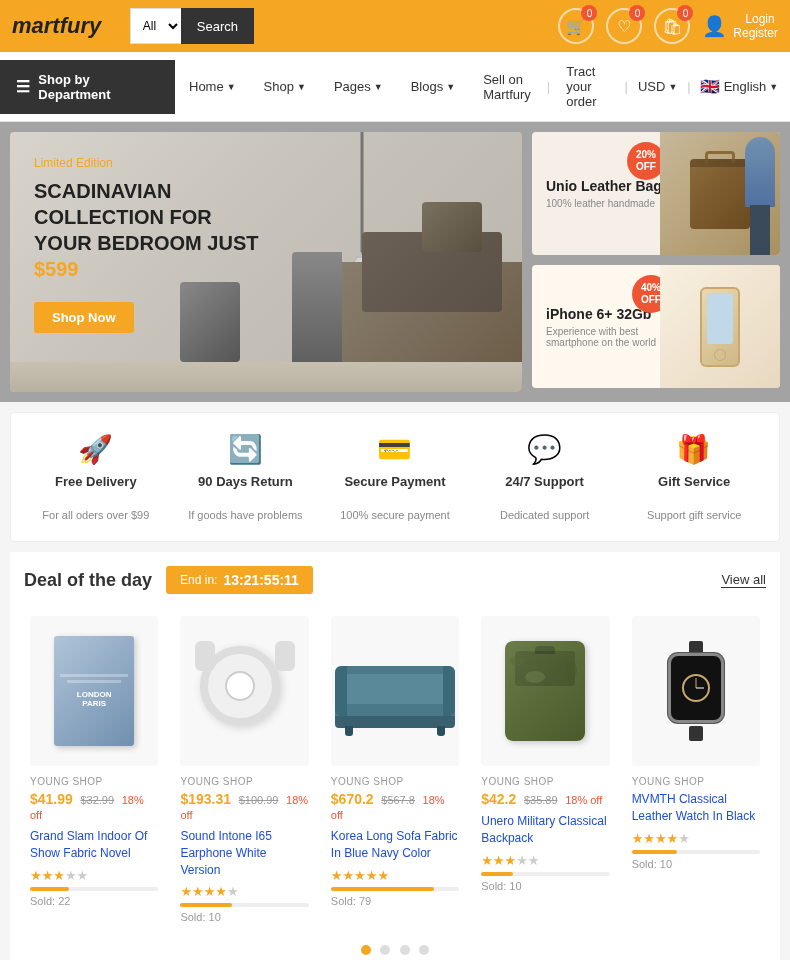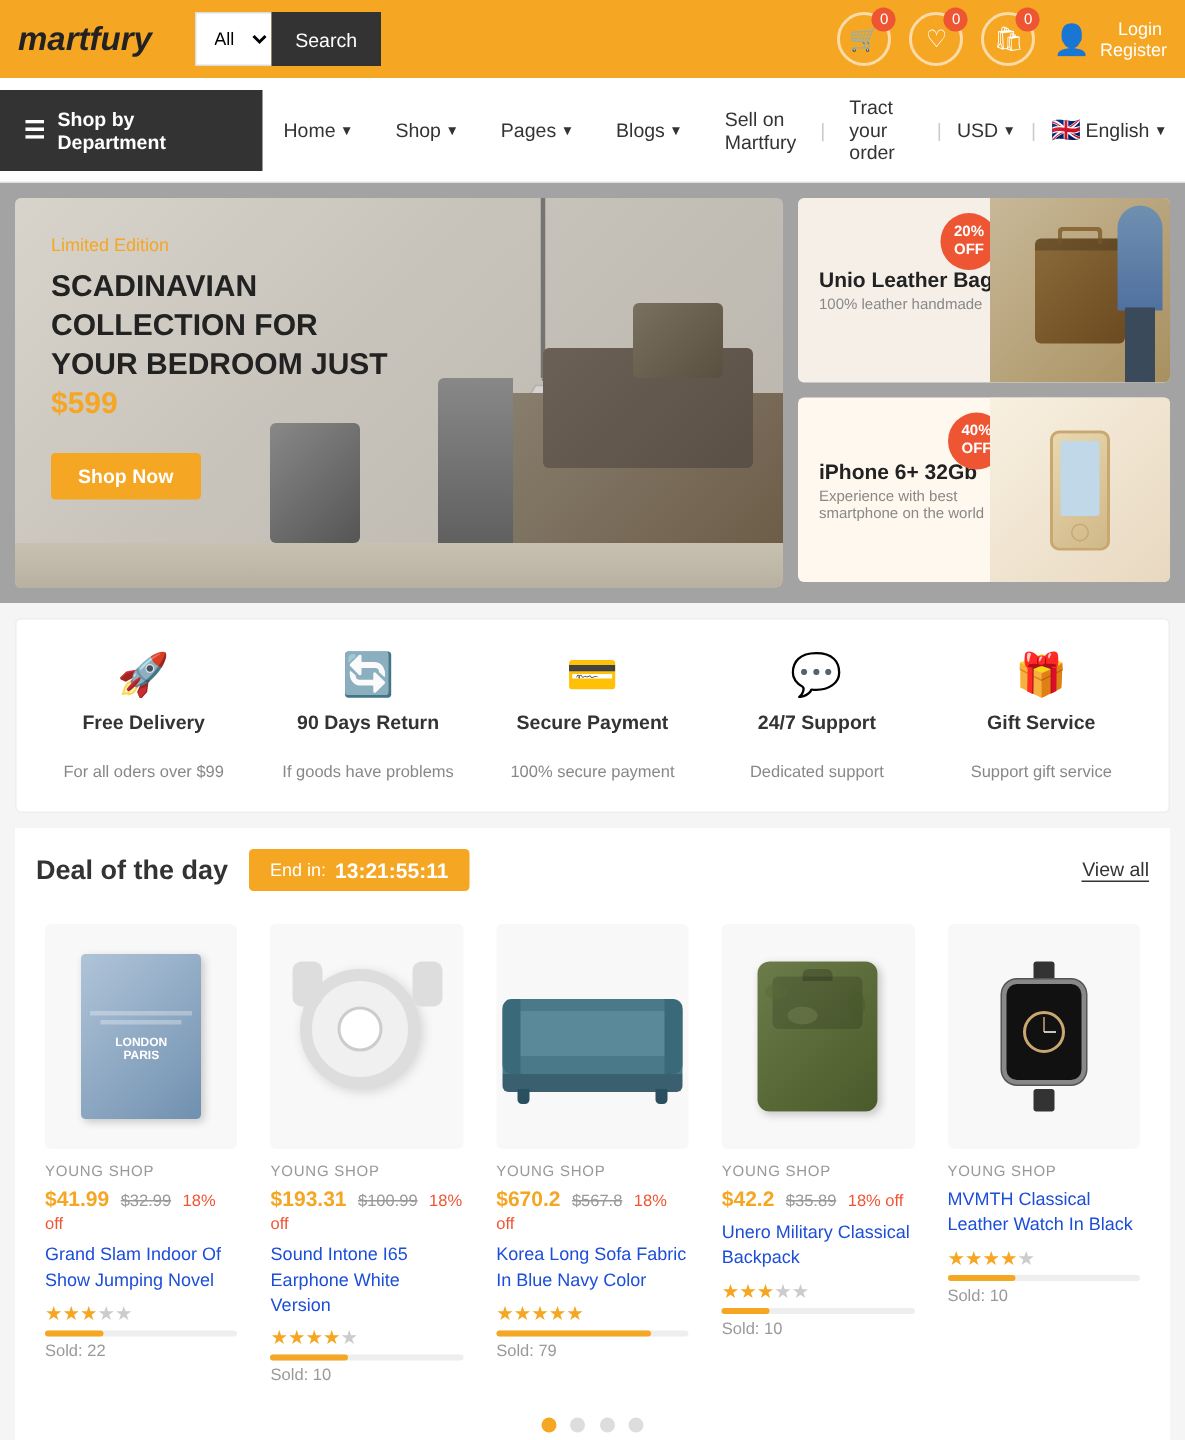--- a/index.html
+++ b/index.html
@@ -275,21 +275,21 @@
             <div style="font-size:8px;color:#fff;text-align:center;font-weight:bold;margin-top:4px;">LONDON<br>PARIS</div>
           </div>
         </div>
       </div>
       <div class="product-shop">YOUNG SHOP</div>
       <div class="product-prices">
         <span class="product-price-current">$41.99</span>
         <span class="product-price-old">$32.99</span>
         <span class="product-discount">18% off</span>
       </div>
-      <div class="product-name">Grand Slam Indoor Of Show Jumping Novel</div>
+      <div class="product-name">Grand Slam Indoor Of Show Fabric Novel</div>
       <div class="stars">★★★<span class="star-empty">★★</span></div>
       <div class="sold-bar-container">
         <div class="sold-bar" style="width:30%"></div>
       </div>
       <div class="sold-count">Sold: <span>22</span></div>
     </div>
 
     <div class="product-card">
       <div class="product-img-area">
         <div style="width:90px;height:90px;position:relative;">

